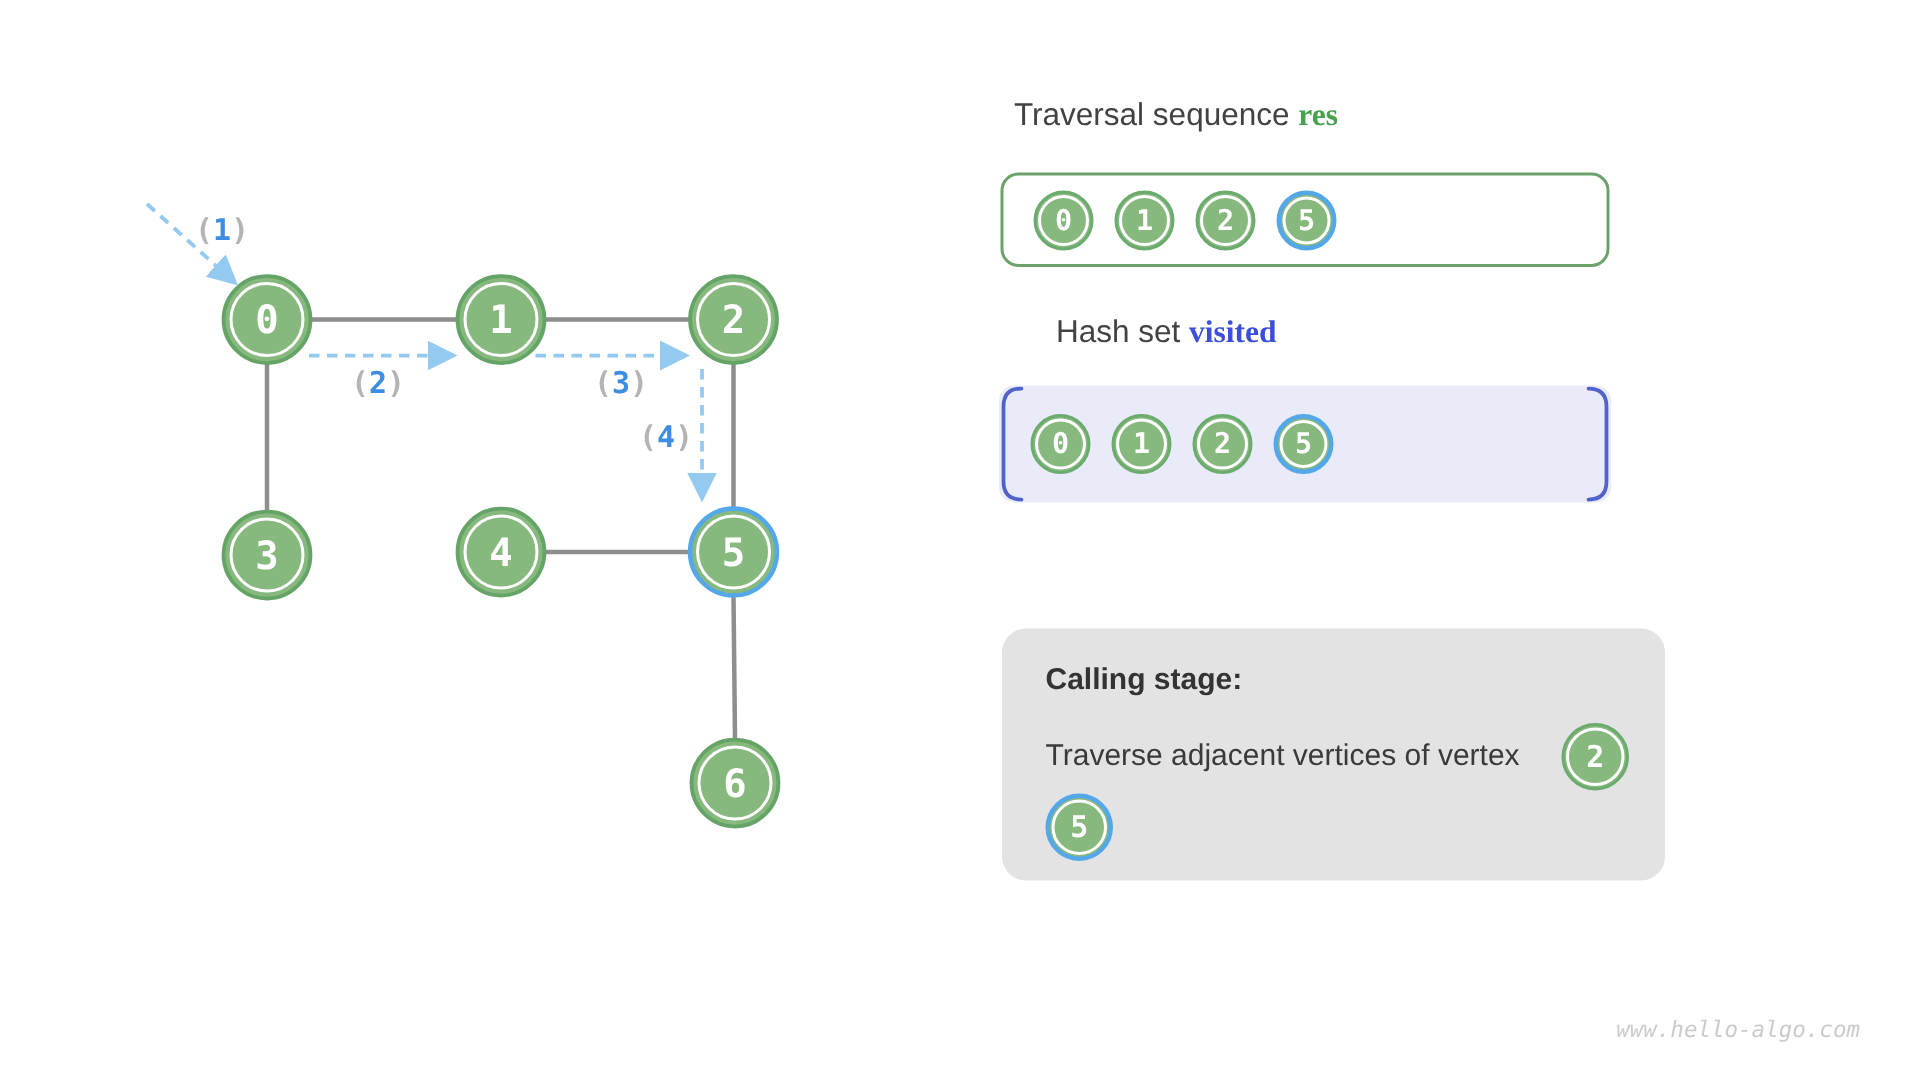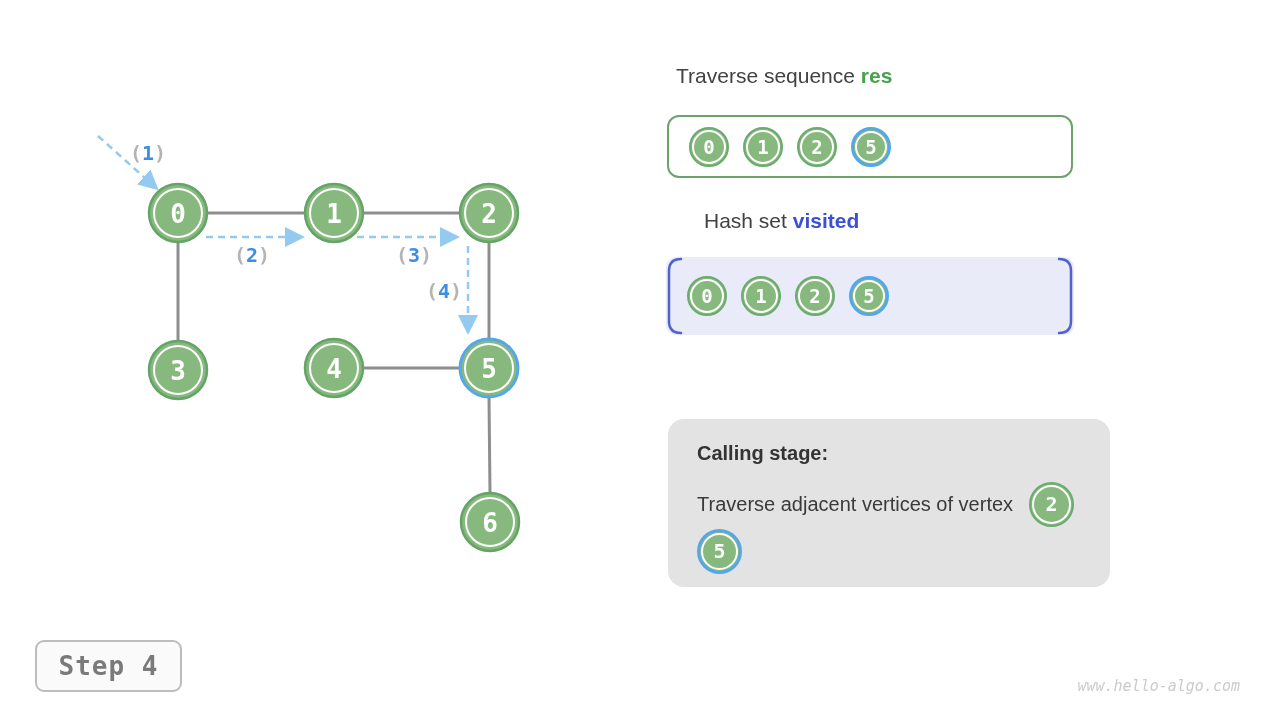--- a/index.html
+++ b/index.html
@@ -18,21 +18,21 @@
   .node-label {
     font-family: "DejaVu Sans Mono", monospace; font-weight: bold; font-size: 26px;
     fill: #ffffff; text-anchor: middle; dominant-baseline: central;
   }
   .alabel { font-family: "DejaVu Sans Mono", monospace; font-weight: bold; font-size: 20px; text-anchor: middle; }
   .alabel .paren { fill: #b4b4b4; }
   .alabel .num { fill: #3d8de2; }
 
   
   .panel-title { position: absolute; font-size: 21px; color: #424242; white-space: nowrap; }
-  .code-token { font-family: Liberation Sans, sans-serif; font-weight: bold; font-size: 21px; }
+  .code-token { font-family: Liberation Serif, serif; font-weight: bold; font-size: 21px; }
   .code-green { color: #48a14d; }
   .code-blue { color: #3b4fd8; }
 
   
   .res-box {
     position: absolute; left: 667px; top: 115px; width: 406px; height: 63px;
     border: 2px solid #6ca36c; border-radius: 12px; background: #ffffff;
     display: flex; align-items: center; gap: 14px; padding-left: 20px;
   }
   .visited-box {
@@ -52,21 +52,21 @@
   }
   .vcircle::after { content: ""; position: absolute; inset: 1px; border: 2px solid #fff; border-radius: 50%; }
   .vcircle.highlight { border: 3px solid #54a8ea; }
 
   
   .calling-box {
     position: absolute; left: 668px; top: 419px; width: 442px; height: 168px;
     background: #e3e3e3; border-radius: 16px;
   }
   .calling-heading { position: absolute; left: 29px; top: 23px; font-size: 20px; font-weight: bold; color: #333; }
-  .calling-row { position: absolute; left: 29px; display: flex; align-items: center; gap: 16px; font-size: 20px; color: #3a3a3a; white-space: nowrap; }
+  .calling-row { position: absolute; left: 29px; display: flex; align-items: center; gap: 28px; font-size: 20px; color: #3a3a3a; white-space: nowrap; }
   .calling-row.row1 { top: 62px; height: 46px; }
   .calling-row.row2 { top: 109px; height: 46px; }
   .ccircle {
     position: relative; width: 45px; height: 45px; border-radius: 50%; flex: 0 0 auto;
     background: #87b97e; border: 2px solid #6cab6e;
     display: flex; align-items: center; justify-content: center;
     font-family: "DejaVu Sans Mono", monospace; font-weight: bold; font-size: 20px; color: #fff;
   }
   .ccircle::after { content: ""; position: absolute; inset: 1px; border: 2px solid #fff; border-radius: 50%; }
   .ccircle.highlight { border: 3px solid #54a8ea; }
@@ -148,21 +148,21 @@
       <text class="node-label" x="489" y="369">5</text>
     </g>
     <g>
       <circle class="node-outer" cx="490" cy="522" r="29"></circle>
       <circle class="node-ring" cx="490" cy="522" r="24"></circle>
       <text class="node-label" x="490" y="523">6</text>
     </g>
   </svg>
 
   <div class="panel-title" style="left:676px; top:64px;">
-    <span>Traverse sequence</span>
+    <span>Traversal sequence</span>
     <span class="code-token code-green">res</span>
   </div>
 
   <div class="res-box">
     <span class="vcircle">0</span>
     <span class="vcircle">1</span>
     <span class="vcircle">2</span>
     <span class="vcircle highlight">5</span>
   </div>
 
@@ -186,16 +186,15 @@
     <div class="calling-heading">Calling stage:</div>
     <div class="calling-row row1">
       <span>Traverse adjacent vertices of vertex</span>
       <span class="ccircle">2</span>
     </div>
     <div class="calling-row row2">
       <span class="ccircle highlight">5</span>
     </div>
   </div>
 
-  <div class="step-badge">Step 4</div>
   <div class="watermark">www.hello-algo.com</div>
 
 </div>
 
 </body></html>

